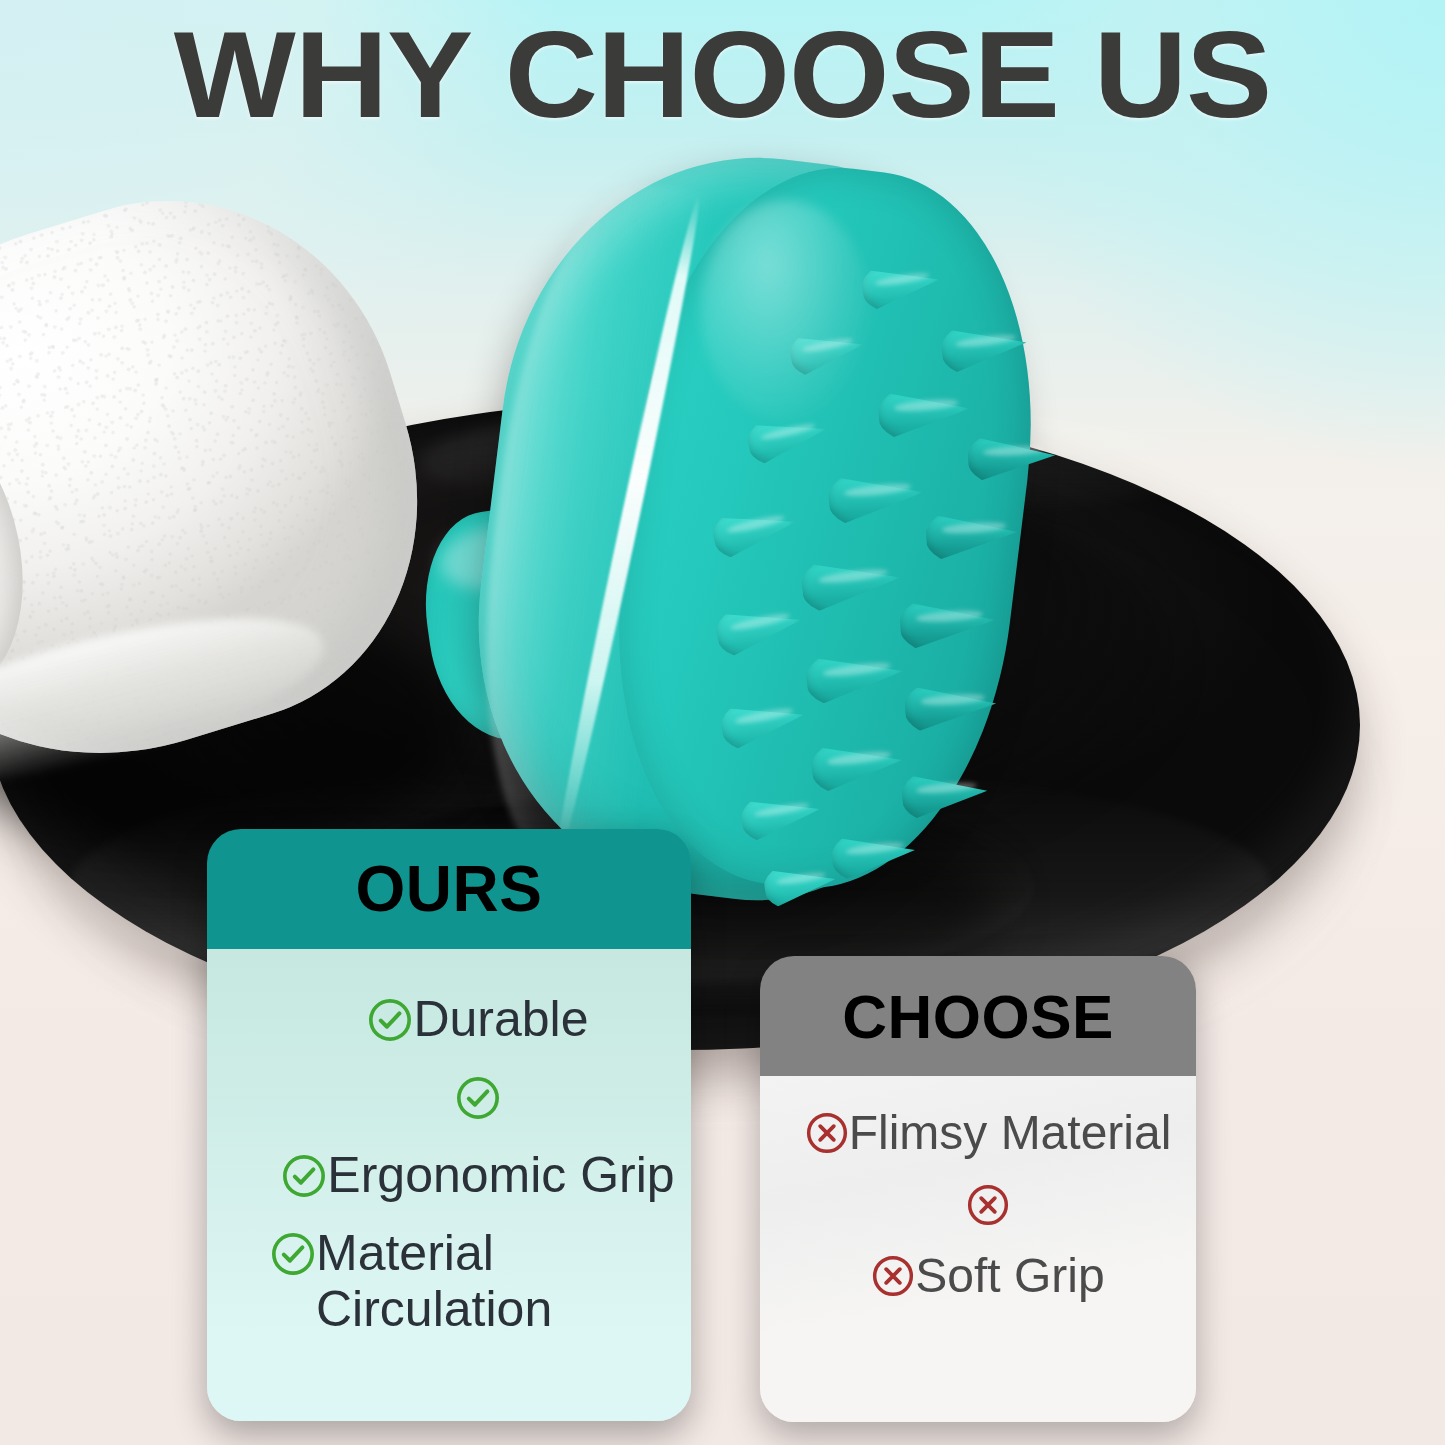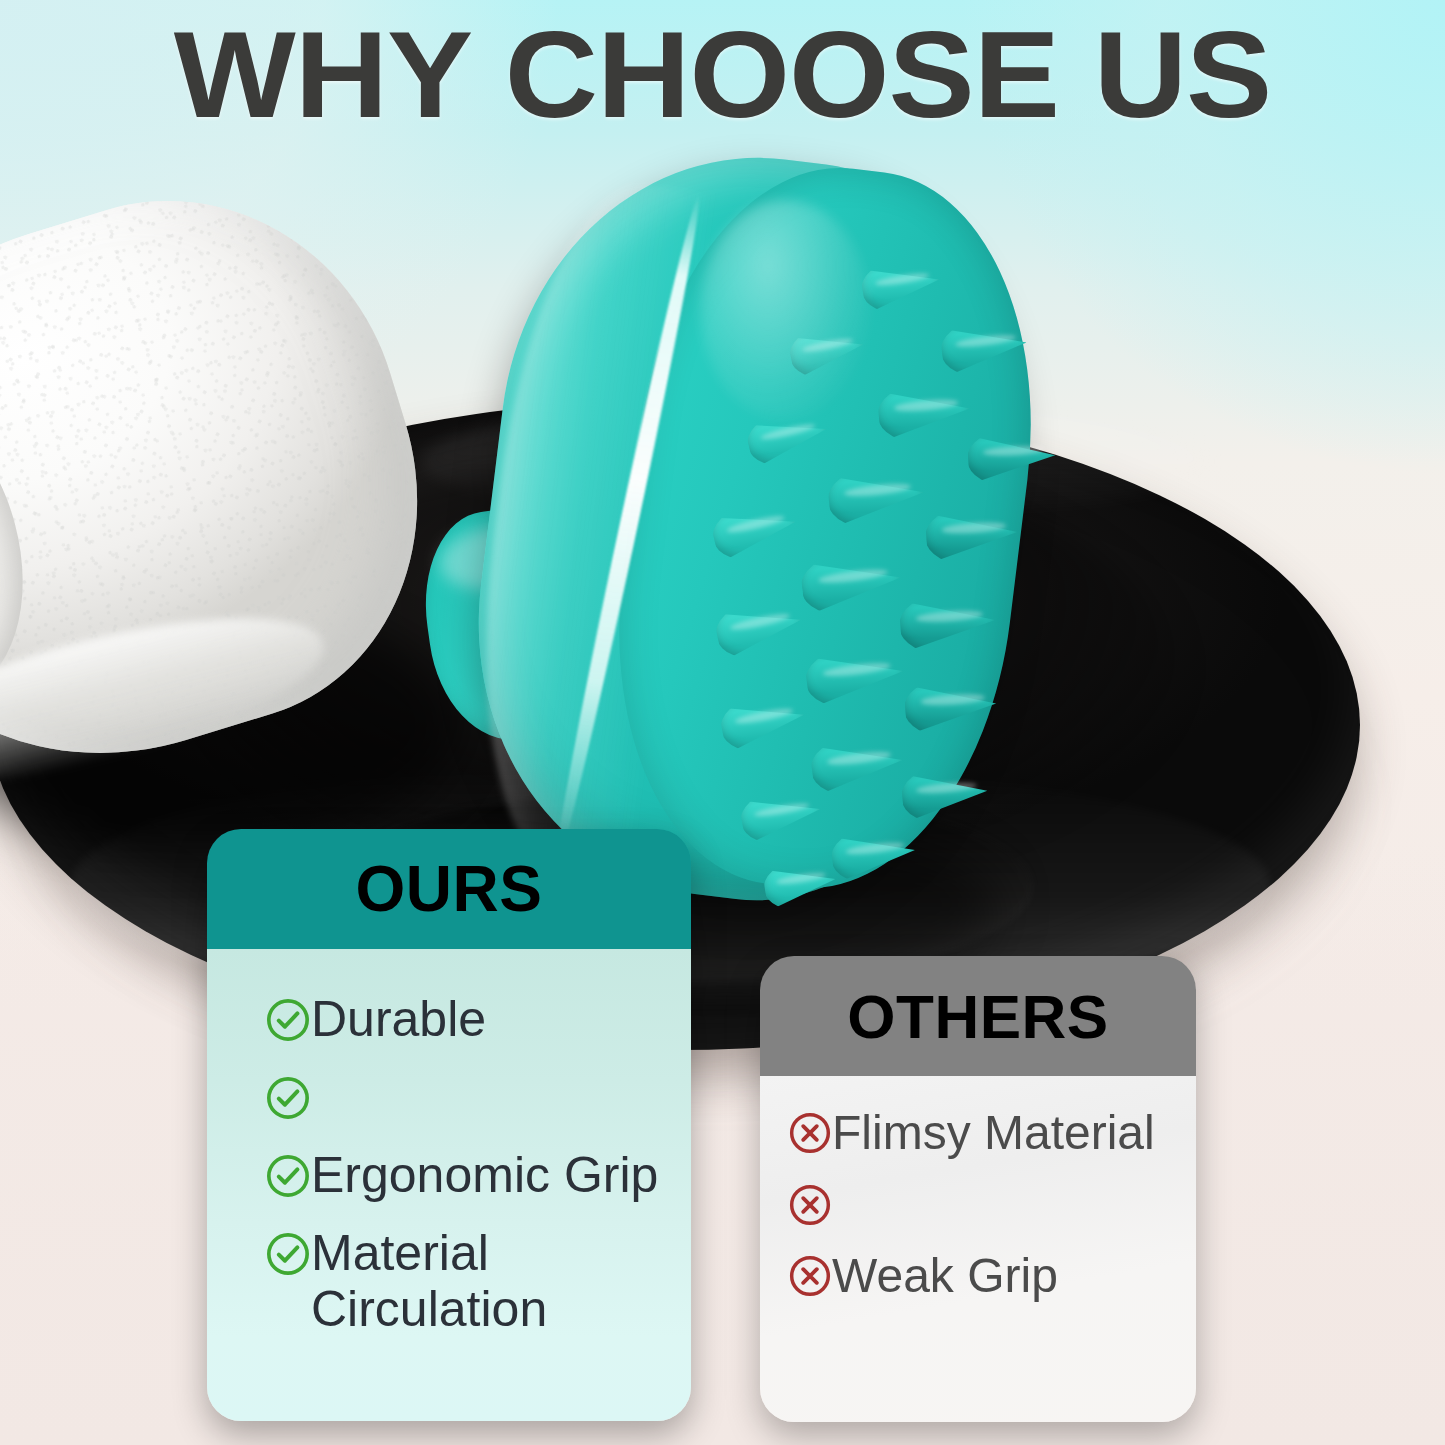--- a/index.html
+++ b/index.html
@@ -310,20 +310,21 @@
     align-items: center;
     justify-content: center;
   }
   .card-body {
     box-sizing: border-box;
   }
   .feature-row {
     display: flex;
     align-items: flex-start;
     gap: 0;
+    justify-content: center;
   }
   .feature-label {
     line-height: 1.12;
   }
   .icon-wrap {
     flex: 0 0 auto;
     display: block;
   }
 
   
@@ -522,41 +523,41 @@
               <circle cx="12" cy="12" r="10" stroke="#3ea832" stroke-width="1.9"></circle>
               <path d="M7.2 12.3 L10.4 15.5 L16.9 8.6" stroke="#3ea832" stroke-width="2.1" stroke-linecap="round" stroke-linejoin="round"></path>
             </svg></span>
           <span class="feature-label">Material Circulation</span>
         </div>
       </div>
   </div>
 
   <div class="card" id="others-card">
     <div class="card-header">
-      <span>OTHERS</span>
+      <span>CHOOSE</span>
     </div>
     <div class="card-body" id="others-body">
         <div class="feature-row">
           <span class="icon-wrap"><svg width="44" height="44" viewBox="0 0 24 24" fill="none">
               <circle cx="12" cy="12" r="10" stroke="#a8312f" stroke-width="1.9"></circle>
               <path d="M8.3 8.3 L15.7 15.7 M15.7 8.3 L8.3 15.7" stroke="#a8312f" stroke-width="2.1" stroke-linecap="round"></path>
             </svg></span>
           <span class="feature-label">Flimsy Material</span>
         </div>
         <div class="feature-row">
           <span class="icon-wrap"><svg width="44" height="44" viewBox="0 0 24 24" fill="none">
               <circle cx="12" cy="12" r="10" stroke="#a8312f" stroke-width="1.9"></circle>
               <path d="M8.3 8.3 L15.7 15.7 M15.7 8.3 L8.3 15.7" stroke="#a8312f" stroke-width="2.1" stroke-linecap="round"></path>
             </svg></span>
         </div>
         <div class="feature-row">
           <span class="icon-wrap"><svg width="44" height="44" viewBox="0 0 24 24" fill="none">
               <circle cx="12" cy="12" r="10" stroke="#a8312f" stroke-width="1.9"></circle>
               <path d="M8.3 8.3 L15.7 15.7 M15.7 8.3 L8.3 15.7" stroke="#a8312f" stroke-width="2.1" stroke-linecap="round"></path>
             </svg></span>
-          <span class="feature-label">Weak Grip</span>
+          <span class="feature-label">Soft Grip</span>
         </div>
       </div>
   </div>
 
   <div class="headline">WHY CHOOSE US</div>
 
 </div>
 
 </body></html>

